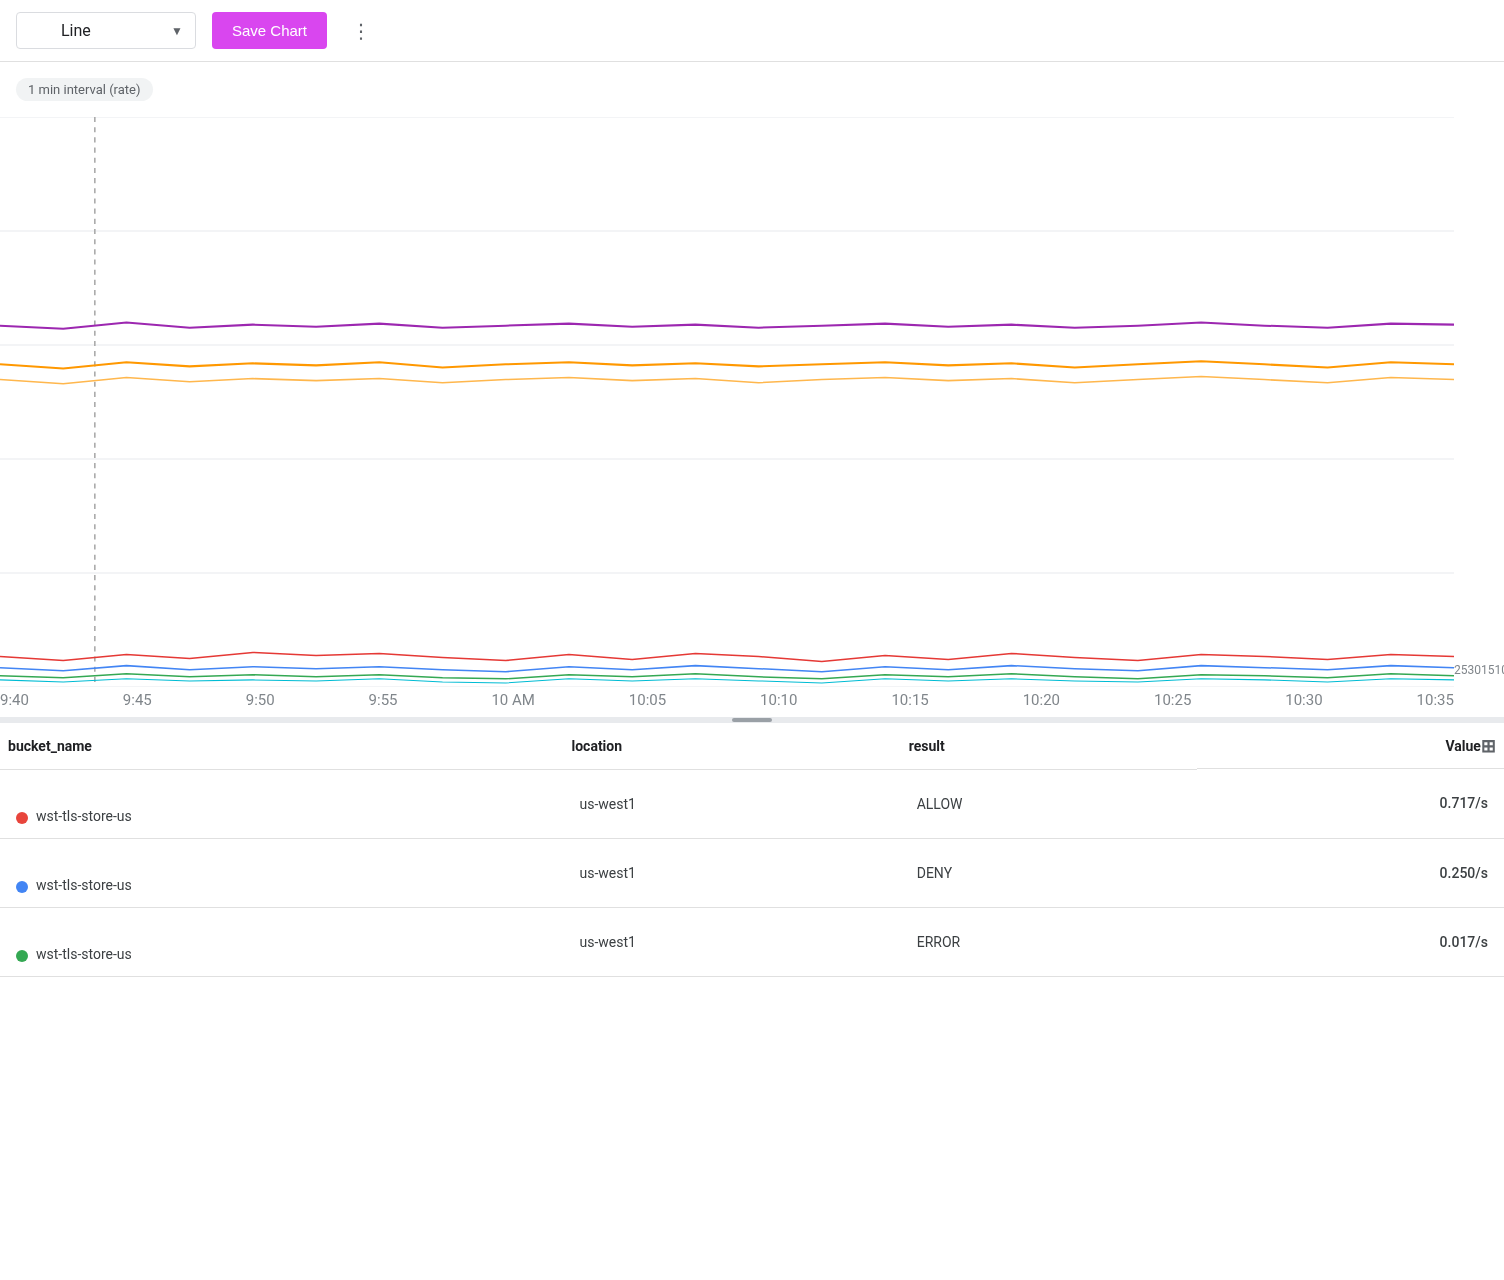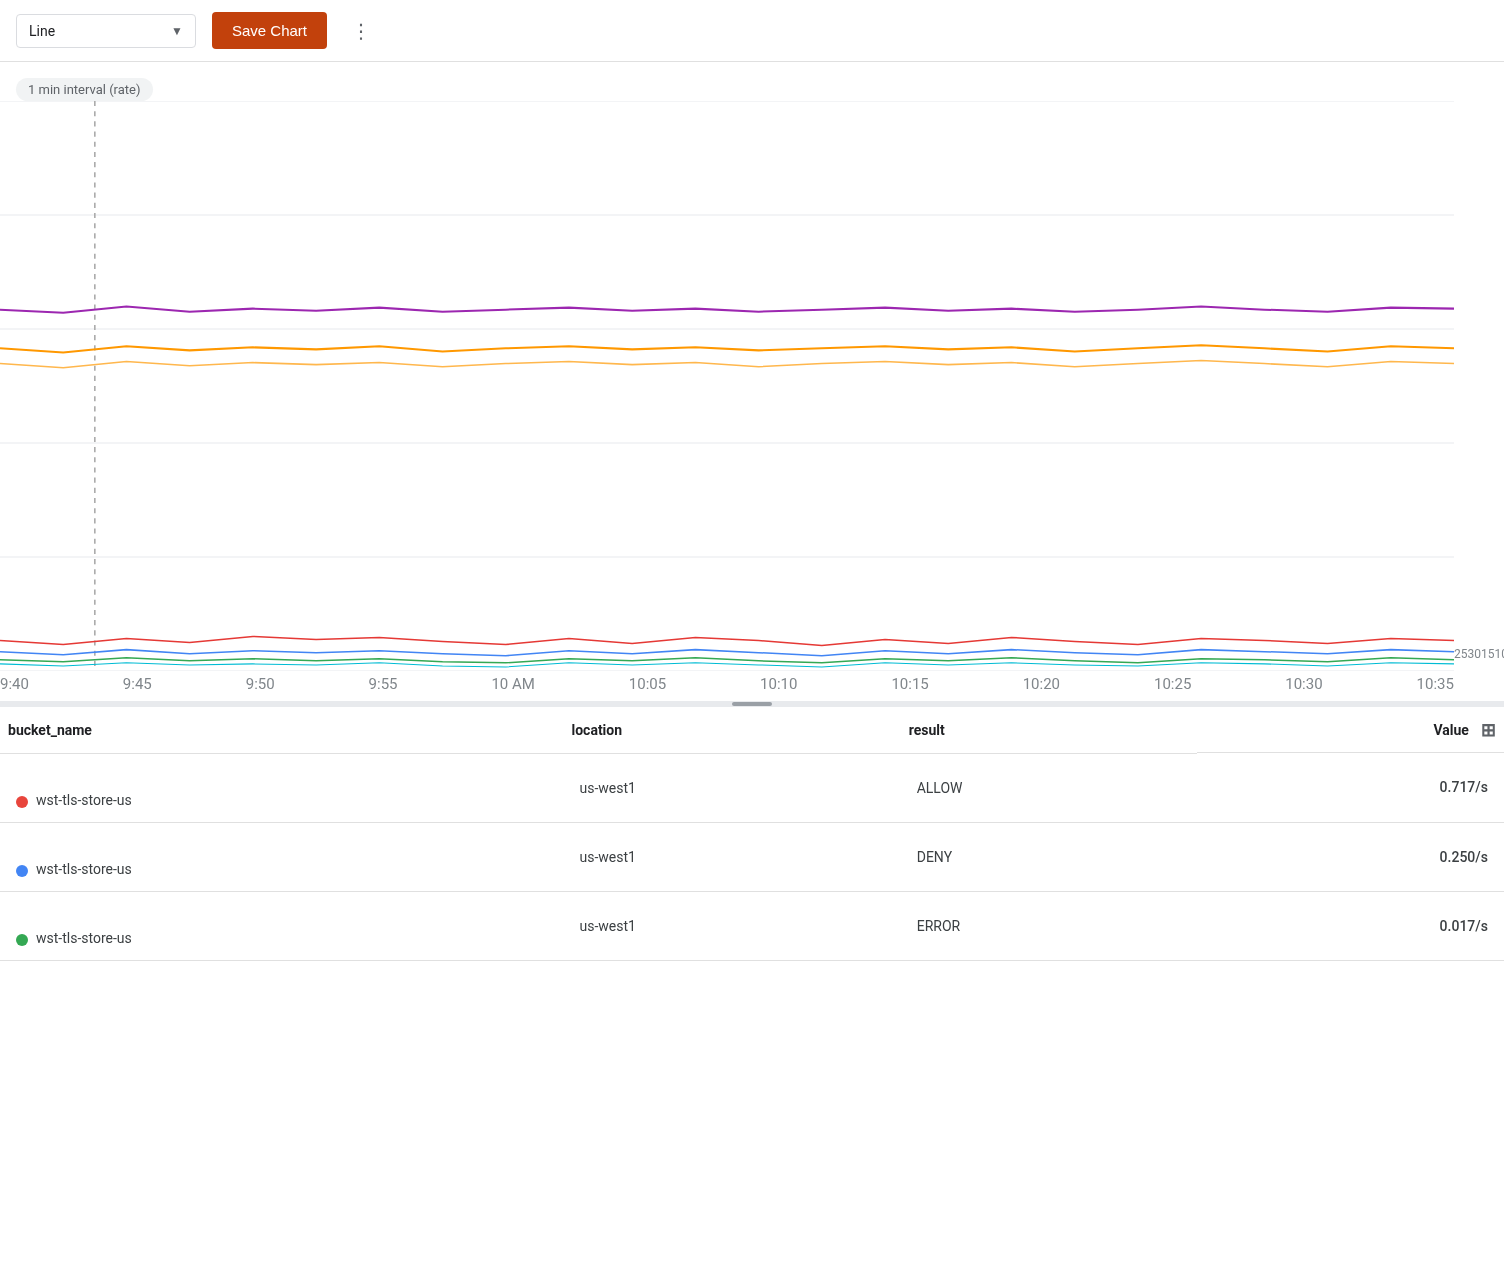--- a/index.html
+++ b/index.html
@@ -22,21 +22,22 @@
       border: 1px solid #dadce0;
       border-radius: 4px;
       padding: 8px 12px;
       gap: 8px;
       cursor: pointer;
       min-width: 180px;
       background: #fff;
     }
     .chart-type-label {
       flex: 1;
-      font-size: 14px;
+      font-size: 16px;
+      margin-left: 32px;
     }
     .dropdown-icon {
       font-size: 12px;
       color: #5f6368;
     }
     .time-range-group {
       display: flex;
       align-items: center;
       gap: 4px;
       margin-left: auto;
@@ -48,21 +49,21 @@
       cursor: pointer;
       font-size: 14px;
       color: #5f6368;
       border-radius: 4px;
     }
     .time-btn.active {
       color: #1a73e8;
       font-weight: 500;
     }
     .save-chart-btn {
-      background: #c2410c;
+      background: #d946ef;
       color: #fff;
       border: none;
       border-radius: 4px;
       padding: 10px 20px;
       font-size: 15px;
       font-weight: 500;
       cursor: pointer;
     }
     .more-btn {
       background: none;
@@ -77,21 +78,21 @@
       position: relative;
     }
     .interval-badge {
       display: inline-block;
       background: #f1f3f4;
       border-radius: 20px;
       padding: 4px 12px;
       font-size: 13px;
       color: #5f6368;
       margin-left: 16px;
-      margin-bottom: 0;
+      margin-bottom: 16px;
     }
     .chart-area {
       position: relative;
       width: 100%;
       height: 600px;
       padding: 0 60px 40px 16px;
     }
     .y-axis {
       position: absolute;
       right: 0;
@@ -266,21 +267,21 @@
   <div class="divider-handle"></div>
 </div>
 
 <div>
   <table class="legend-table">
     <thead>
       <tr class="table-header-row">
         <th>bucket_name</th>
         <th>location</th>
         <th>result</th>
-        <th class="value-col" style="display:flex; align-items:center; justify-content:flex-end; gap:12px;">
+        <th class="value-col" style="display:flex; align-items:center; justify-content:flex-end; ">
           <span>Value</span>
           <span class="columns-icon">⊞</span>
         </th>
       </tr>
     </thead>
     <tbody>
 
       <tr>
         <td>
           <div class="bucket-cell">

